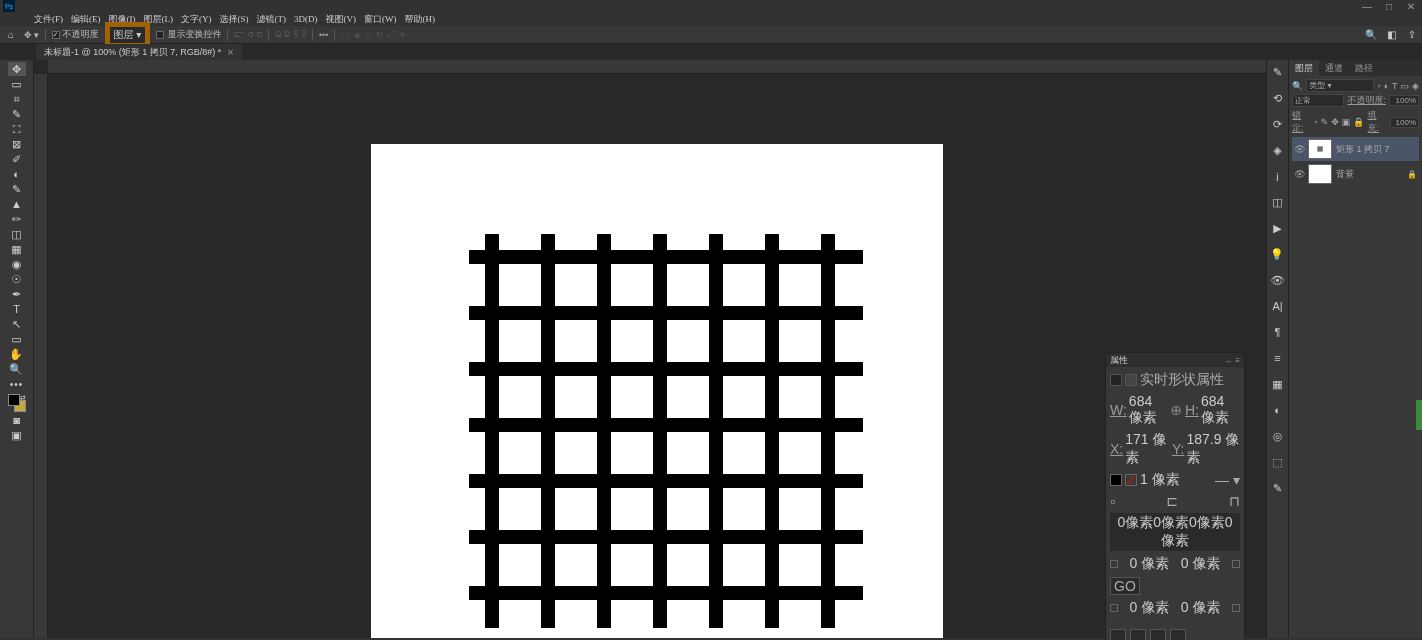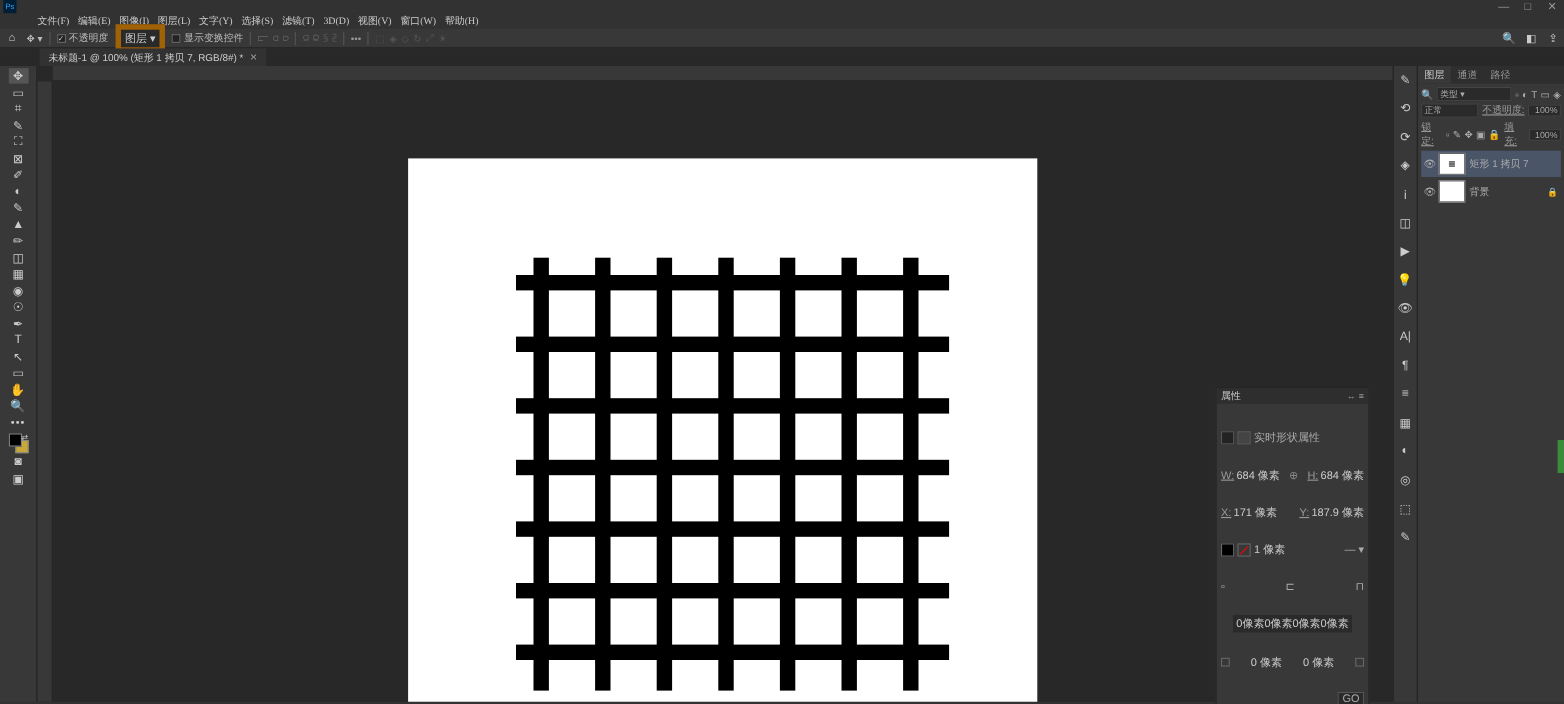--- a/index.html
+++ b/index.html
@@ -71,21 +71,21 @@
     .layer-eye { width: 10px; font-size: 9px; }
     .layer-thumb { width: 24px; height: 20px; background: #fff; border: 1px solid #666; display: flex; align-items: center; justify-content: center; font-size: 7px; color: #333; }
     .layer-name { font-size: 9px; }
     .layer-lock { margin-left: auto; font-size: 8px; }
     
     
     .props-panel { position: absolute; left: 1105px; top: 352px; width: 140px; background: #383838; border: 1px solid #222; }
     .props-hdr { height: 14px; background: #2e2e2e; display: flex; align-items: center; padding: 0 4px; font-size: 9px; }
     .props-hdr-r { margin-left: auto; display: flex; gap: 3px; font-size: 8px; color: #999; }
     .props-body { padding: 4px; }
-    .props-row { display: flex; align-items: center; gap: 3px; margin-bottom: 4px; font-size: 10px; color: #aaa; margin-top: 20px; }
+    .props-row { display: flex; align-items: center; gap: 3px; margin-bottom: 4px; font-size: 14px; color: #aaa; }
     .props-icon { width: 12px; height: 12px; background: #222; border: 1px solid #555; }
     .props-field { display: flex; align-items: center; gap: 2px; }
     .props-lbl { color: #999; text-decoration: underline; }
     .props-val { color: #ccc; }
     .stroke-row { display: flex; align-items: center; gap: 3px; }
     .stroke-fill { width: 12px; height: 12px; background: #000; border: 1px solid #666; }
     .stroke-none { width: 12px; height: 12px; border: 1px solid #666; position: relative; }
     .stroke-none::after { content: ""; position: absolute; top: 50%; left: 0; right: 0; border-top: 1px solid #f00; transform: rotate(-45deg); }
     .props-chk { width: 8px; height: 8px; border: 1px solid #666; }
     .props-btm { display: flex; gap: 4px; padding: 4px; }
@@ -347,21 +347,21 @@
     </div>
     <div class="props-row" style="justify-content:center;text-align:center;">
       <span class="props-val" style="background:#2a2a2a;padding:1px 3px;">0像素0像素0像素0像素</span>
     </div>
     <div class="props-row" style="justify-content:space-between;">
       <div class="props-chk"></div>
       <span class="props-val">0 像素</span>
       <span class="props-val">0 像素</span>
       <div class="props-chk"></div>
     </div>
-    <div class="props-row" style="justify-content:flex-end;">
+    <div class="props-row" style="justify-content:flex-start;">
       <span style="background:#2a2a2a;border:1px solid #555;padding:0 3px;">GO</span>
     </div>
     <div class="props-row" style="justify-content:space-between;">
       <div class="props-chk"></div>
       <span class="props-val">0 像素</span>
       <span class="props-val">0 像素</span>
       <div class="props-chk"></div>
     </div>
   </div>
   <div class="props-btm">

